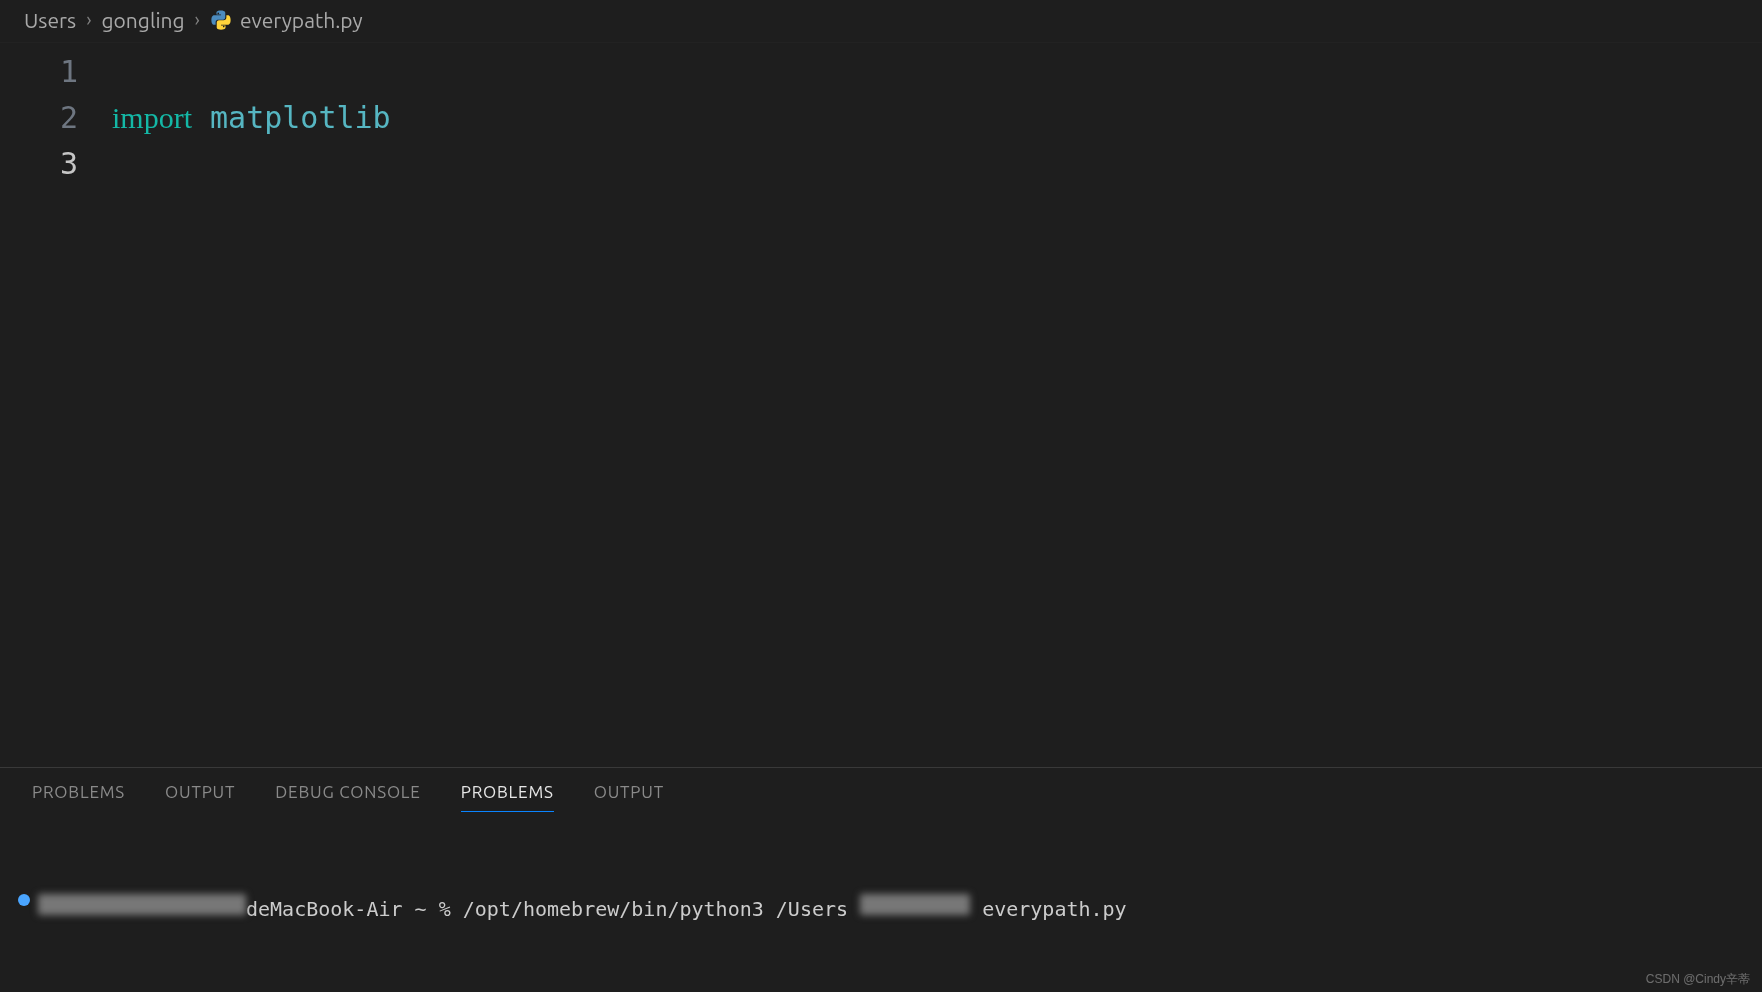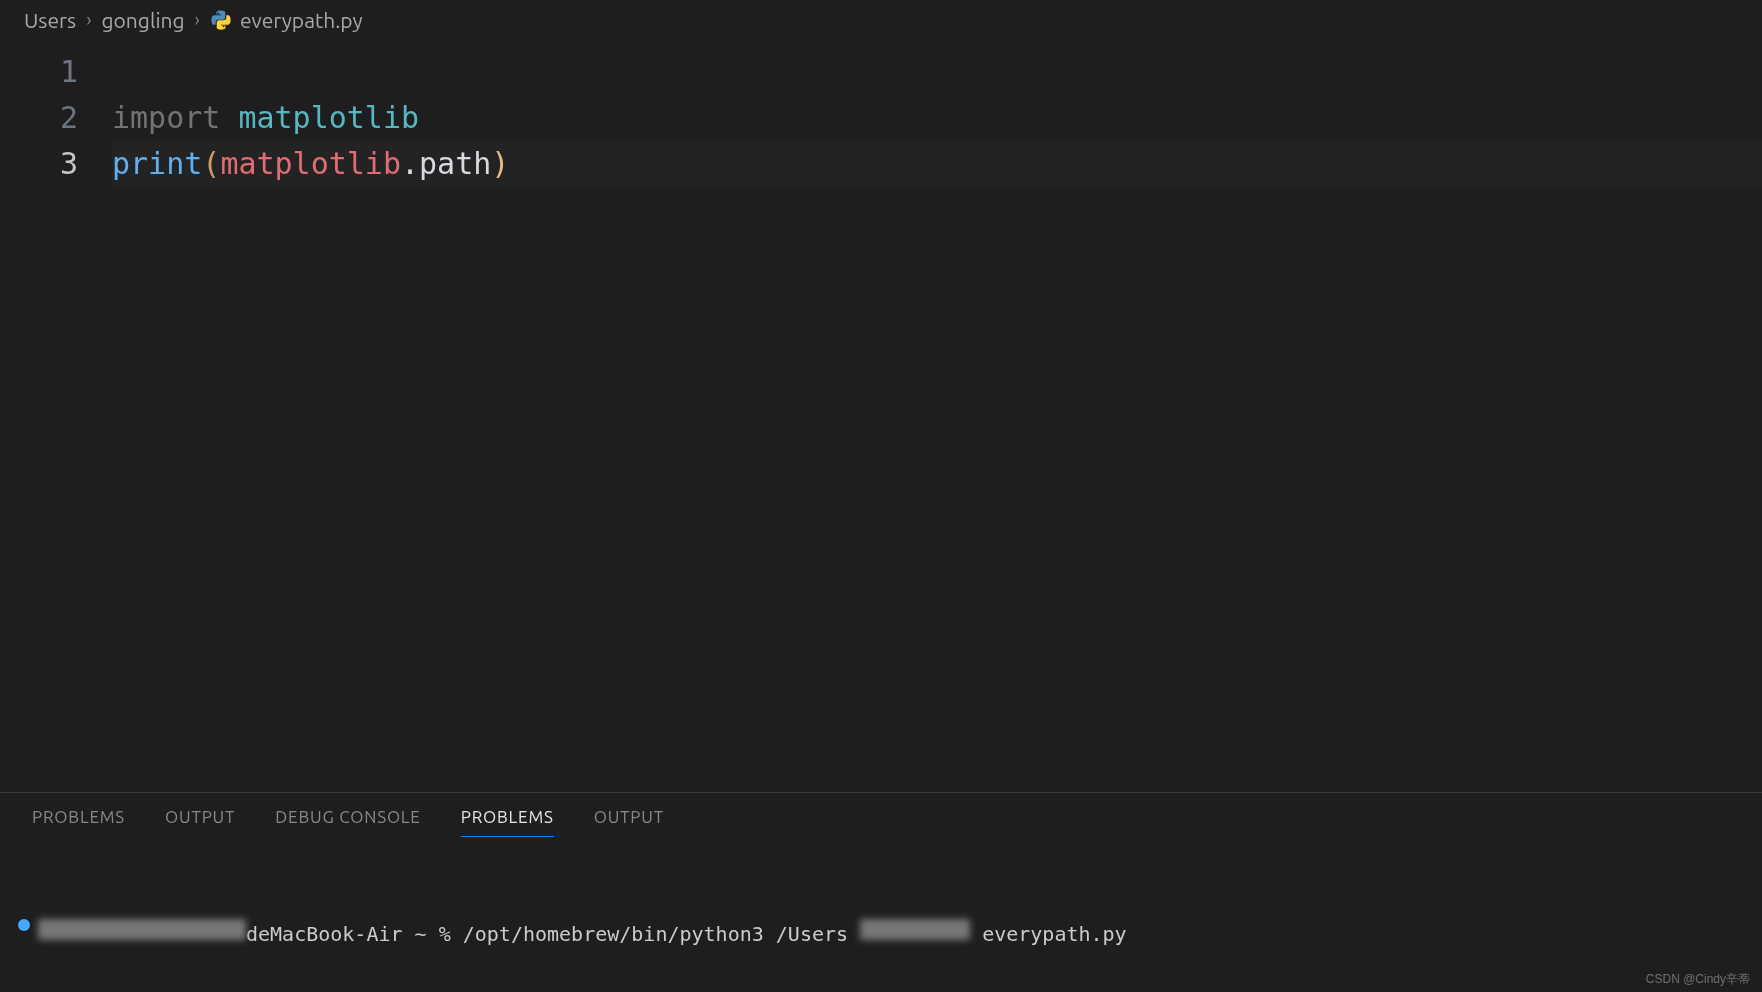--- a/index.html
+++ b/index.html
@@ -43,33 +43,33 @@
     padding-right: 34px;
     color: #6e7681;
     user-select: none;
     flex-shrink: 0;
   }
   .gutter .ln { height: 46px; }
   .gutter .active { color: #c6c6c6; }
   .code { flex: 1; }
   .code .line { height: 46px; white-space: pre; }
   .code .line.active-line { background: rgba(255,255,255,0.025); }
-  .tok-keyword { color: #737373; }
+  .tok-keyword { color: #14b8a6; font-family: Liberation Serif, serif; }
   .tok-module  { color: #56b6c2; }
   .tok-func    { color: #61afef; }
   .tok-object  { color: #e06c75; }
   .tok-prop    { color: #d7dae0; }
   .tok-paren   { color: #d19a66; }
   .tok-paren2  { color: #e5c07b; }
 
   
   .panel {
     position: absolute;
     left: 0; right: 0; bottom: 0;
-    height: 200px;
+    height: 225px;
     background: #1e1e1e;
     border-top: 1px solid #393939;
     padding: 0 14px;
     font-family: -apple-system, "Segoe UI", Ubuntu, sans-serif;
   }
   .panel-tabs {
     display: flex;
     gap: 40px;
     padding: 14px 18px 0 18px;
     font-size: 17px;
@@ -128,21 +128,20 @@
 
 <div class="editor">
   <div class="gutter">
     <div class="ln">1</div>
     <div class="ln">2</div>
     <div class="ln active">3</div>
   </div>
   <div class="code">
     <div class="line"></div>
     <div class="line"><span class="tok-keyword">import</span><span> </span><span class="tok-module">matplotlib</span></div>
-    <div class="line active-line"><span class="tok-func">print</span><span class="tok-paren">(</span><span class="tok-object">matplotlib</span><span class="tok-prop">.</span><span class="tok-prop">path</span><span class="tok-paren2">)</span></div>
   </div>
 </div>
 
 <div class="panel">
   <div class="panel-tabs">
     <div class="panel-tab">PROBLEMS</div>
     <div class="panel-tab">OUTPUT</div>
     <div class="panel-tab">DEBUG CONSOLE</div>
     <div class="panel-tab active">PROBLEMS</div>
     <div class="panel-tab">OUTPUT</div>

